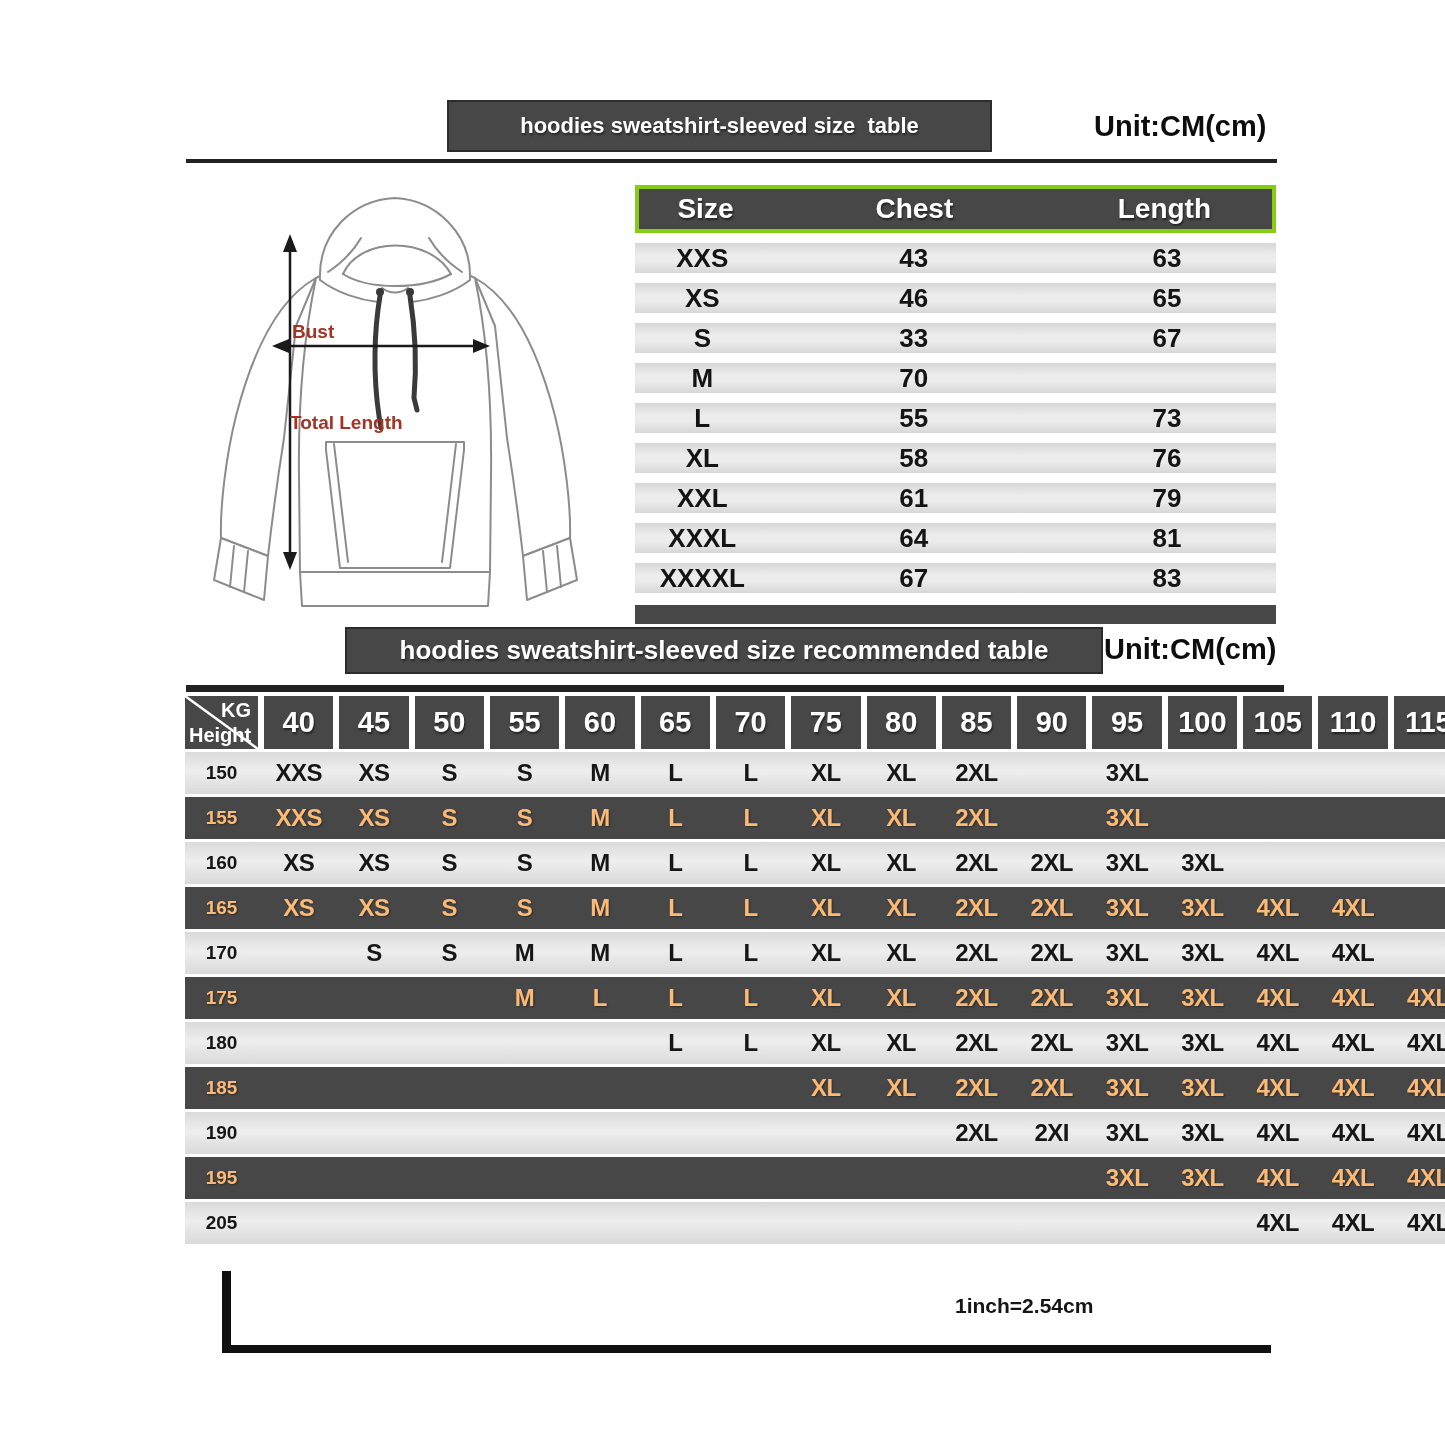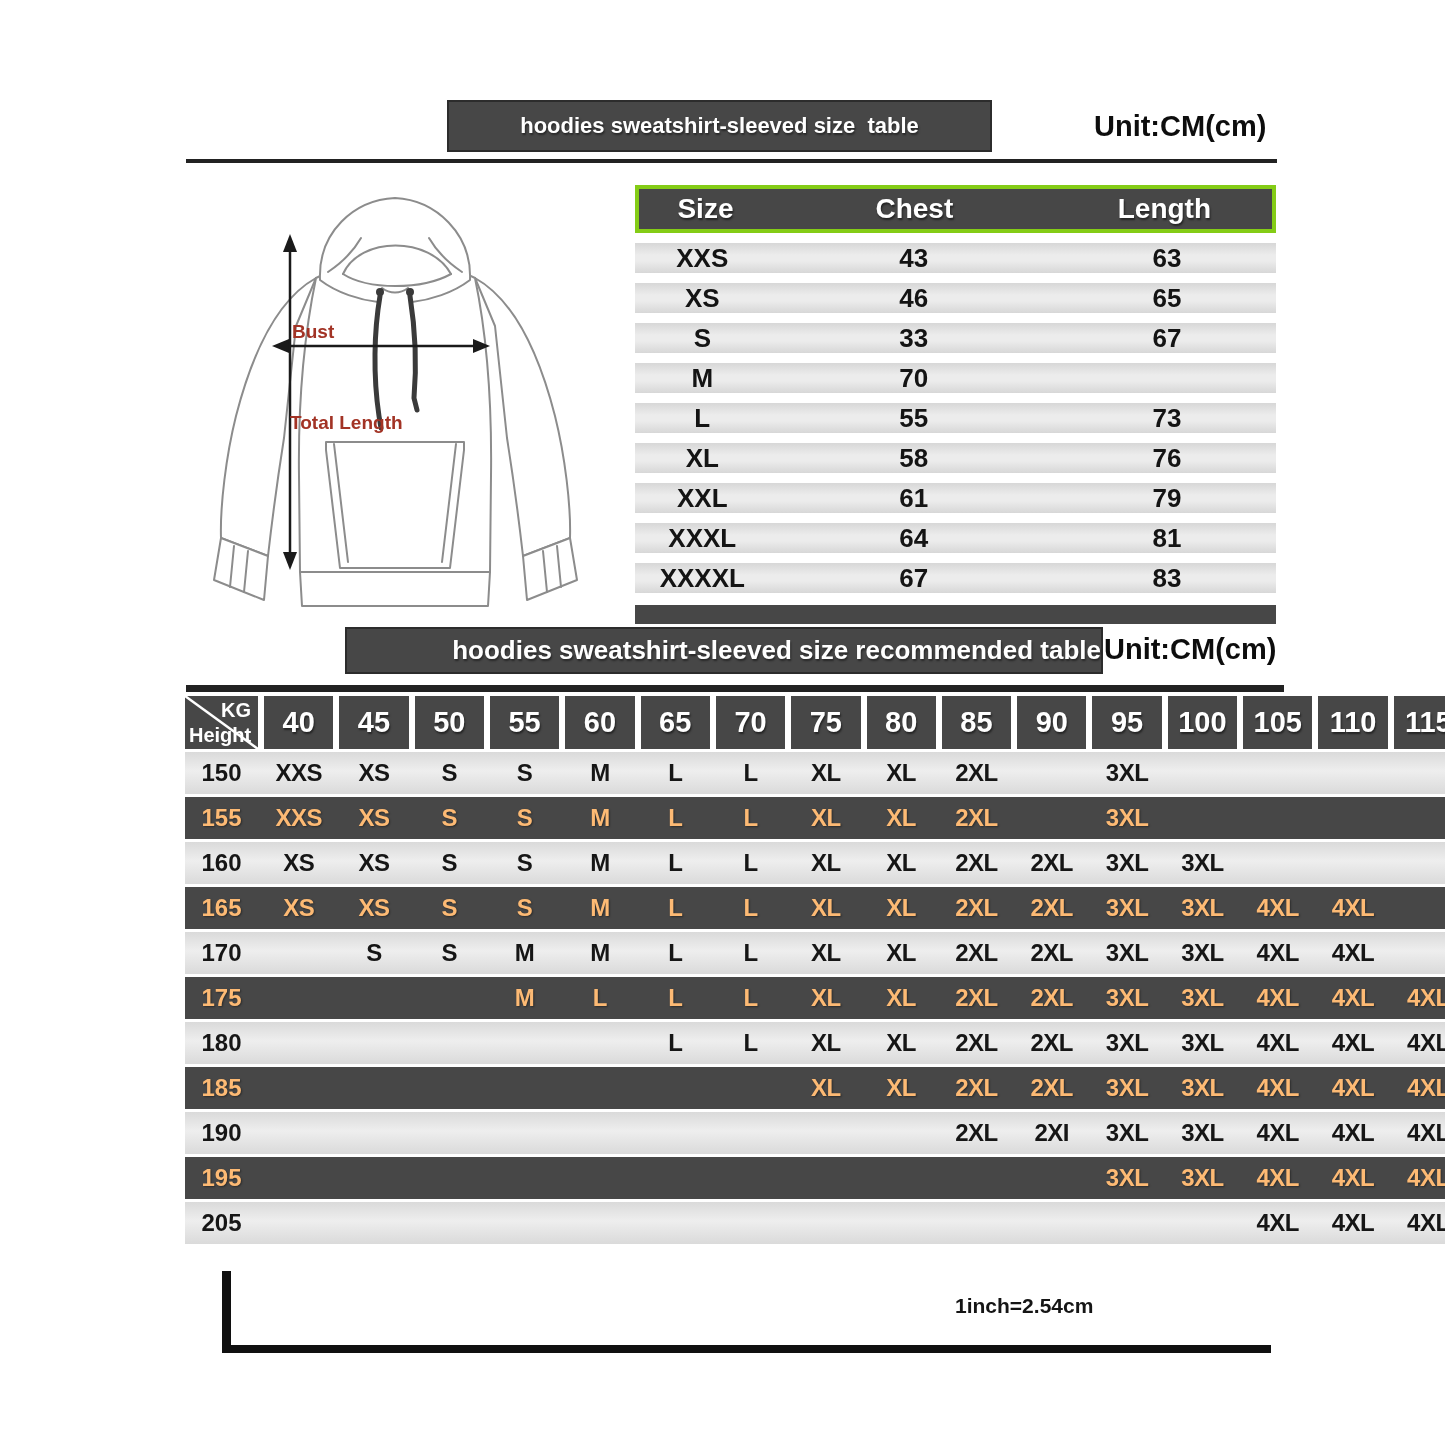--- a/index.html
+++ b/index.html
@@ -4,21 +4,21 @@
 <style>
   html,body{margin:0;padding:0;background:#fff;}
   .canvas{position:relative;width:1445px;height:1445px;background:#ffffff;
           font-family:"Liberation Sans",sans-serif;font-weight:bold;color:#151515;overflow:hidden;}
 
   
   .bar{position:absolute;background:var(--bar_dark,#474747);color:#fff;display:flex;align-items:center;
        justify-content:center;border:2px solid #2c2c2c;box-sizing:border-box;
        text-shadow:1px 2px 2px rgba(0,0,0,.45);}
   #title-bar-1{left:447px;top:100px;width:545px;height:52px;font-size:22px;}
-  #title-bar-2{left:345px;top:627px;width:758px;height:47px;font-size:26px;justify-content:flex-end;}
+  #title-bar-2{left:345px;top:627px;width:758px;height:47px;font-size:26px;}
   .unit{position:absolute;font-size:29px;color:#0d0d0d;}
   #unit-1{left:1094px;top:110px;}
   #unit-2{left:1104px;top:633px;}
   .hline{position:absolute;background:#222;}
   #underline-1{left:186px;top:159px;width:1091px;height:4px;}
   #underline-2{left:186px;top:685px;width:1098px;height:7px;}
 
   
   #hoodie{position:absolute;left:168px;top:176px;width:458px;height:452px;}
   .outline{fill:#ffffff;stroke:#8c8c8c;stroke-width:2;stroke-linejoin:round;}
@@ -45,21 +45,21 @@
   .rh-box{background:var(--bar_dark,#474747);color:#fff;display:flex;align-items:center;justify-content:center;
           font-size:29px;text-shadow:1px 2px 2px rgba(0,0,0,.5);}
   .rh-corner{position:relative;background:var(--bar_dark,#474747);color:#fff;overflow:hidden;}
   .rh-corner svg{position:absolute;left:0;top:0;width:100%;height:100%;}
   .ck{position:absolute;top:3px;right:7px;font-size:20px;}
   .ch{position:absolute;bottom:2px;left:4px;font-size:20px;}
   .rt-row{display:grid;grid-template-columns:73px repeat(16,1fr);gap:6px;height:42px;margin-top:3px;
           align-items:center;text-align:center;font-size:24px;letter-spacing:-0.5px;}
   .rt-row.light{background:linear-gradient(180deg,#dadada,#eeeeee 45%,#dadada);color:#161616;}
   .rt-row.dark{background:var(--bar_dark,#474747);color:#fdba74;text-shadow:1px 1px 2px rgba(0,0,0,.4);}
-  .mh{font-size:24px;letter-spacing:0;}
+  .mh{font-size:19px;letter-spacing:0;}
 
   
   .note-vbar{position:absolute;left:222px;top:1271px;width:9px;height:82px;background:#101010;}
   .note-hline{position:absolute;left:222px;top:1345px;width:1049px;height:8px;background:#101010;}
   #note-text{position:absolute;left:244px;top:1292px;font-size:26px;white-space:pre;}
   #note-conv{position:absolute;left:955px;top:1294px;font-size:21px;}
   .ws-pre{white-space:pre;}
 </style>
 </head>
 <body>

